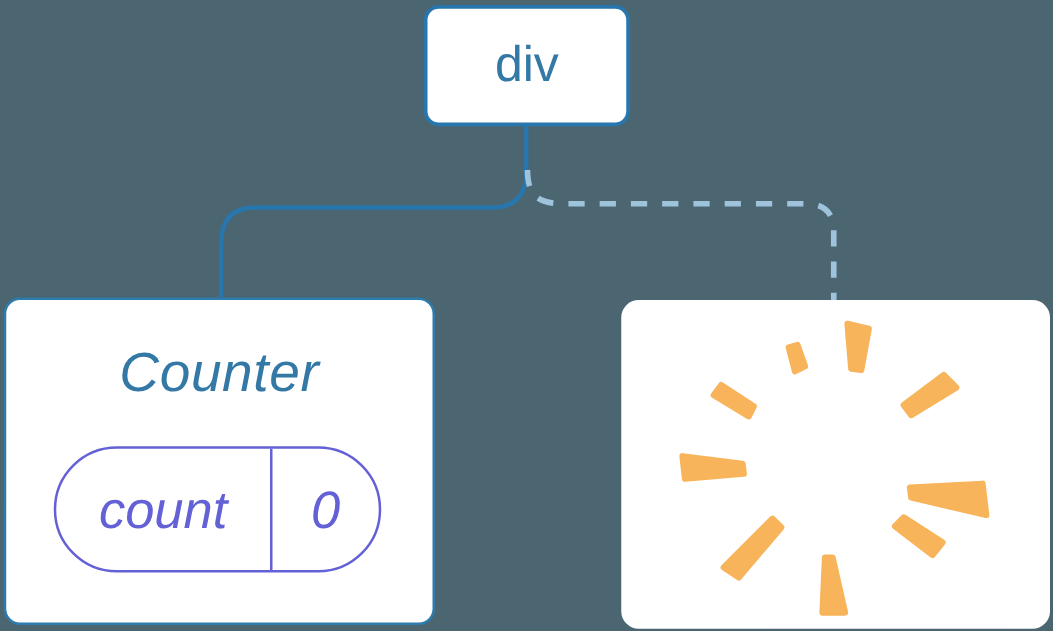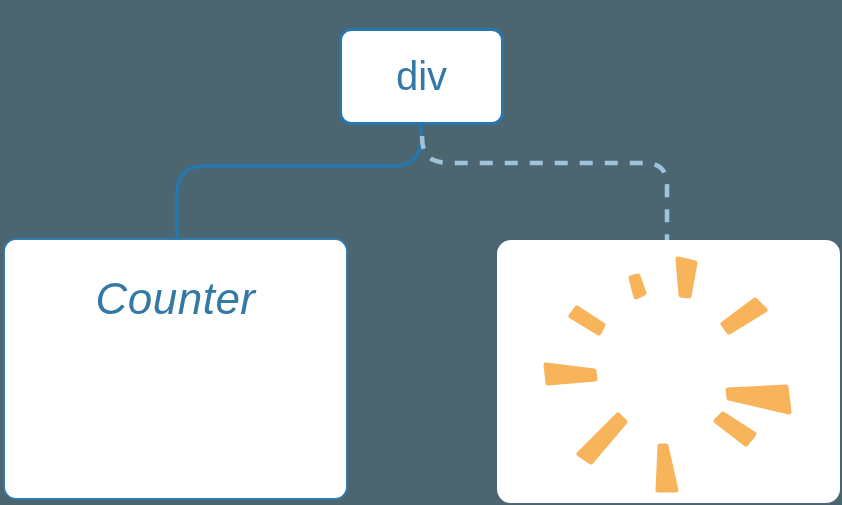--- a/index.html
+++ b/index.html
@@ -43,21 +43,20 @@
     left: 339px; top: 4px;
     width: 165px; height: 97px;
     border: 3px solid var(--line-blue, #2777ae);
     border-radius: 12px;
     display: flex;
     align-items: center;
     justify-content: center;
     font-size: 40px;
     font-weight: 500;
     color: var(--text-blue, #3478a6);
-    margin-top: 24px;
   }
   .node-counter {
     left: 3px; top: 238px;
     width: 345px; height: 262px;
     border: 2px solid var(--node-border-blue, #2e7bad);
     border-radius: 13px;
     font-style: italic;
   }
   .counter-title {
     margin-top: 34px;
@@ -119,20 +118,28 @@
     <path class="solid-link" d="M421,101 V138 Q421,166 393,166 H205 Q177,166 177,194 V238"></path>
     <path class="dashed-link" d="M422,136 C422,158 432,163 452,163 H645 Q667,163 667,185 V240"></path>
   </svg>
 
   <div class="node node-root">
     <span>div</span>
   </div>
 
   <div class="node node-counter">
     <div class="counter-title">Counter</div>
+    <div class="state-pill">
+      <div class="pill-left">
+        <span>count</span>
+      </div>
+      <div class="pill-right">
+        <span>0</span>
+      </div>
+    </div>
   </div>
 
   <div class="node node-removed">
     <svg class="burst" viewBox="0 0 343 263" xmlns="http://www.w3.org/2000/svg">
       <polygon points="134,38 141,36 147,53 139,57"></polygon>
       <polygon points="181,19 198,23 192,56 184,55"></polygon>
       <polygon points="258,60 268,70 232,92 226,84"></polygon>
       <polygon points="74,76 80,68 106,85 102,93"></polygon>
       <polygon points="49,125 51,143 98,139 97,131"></polygon>
       <polygon points="231,150 289,147 292,172 232,158"></polygon>

